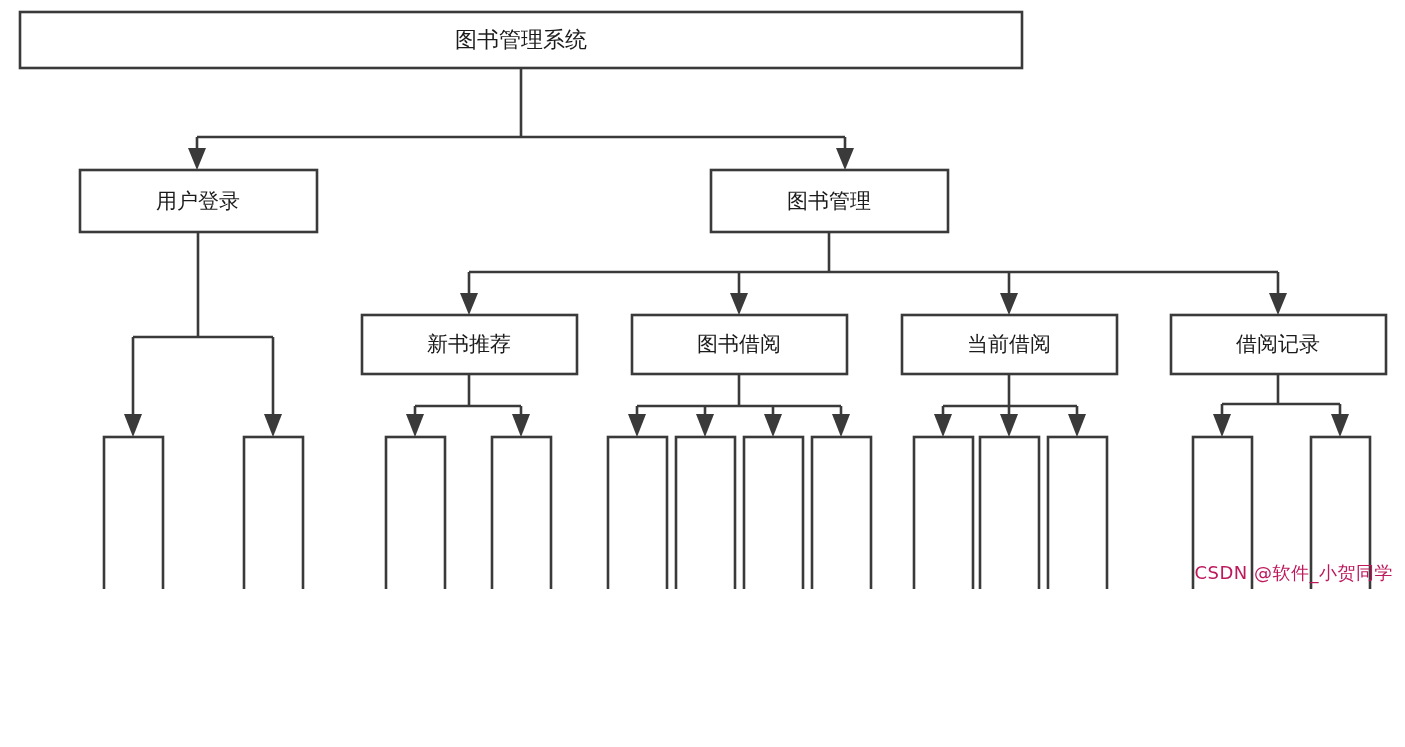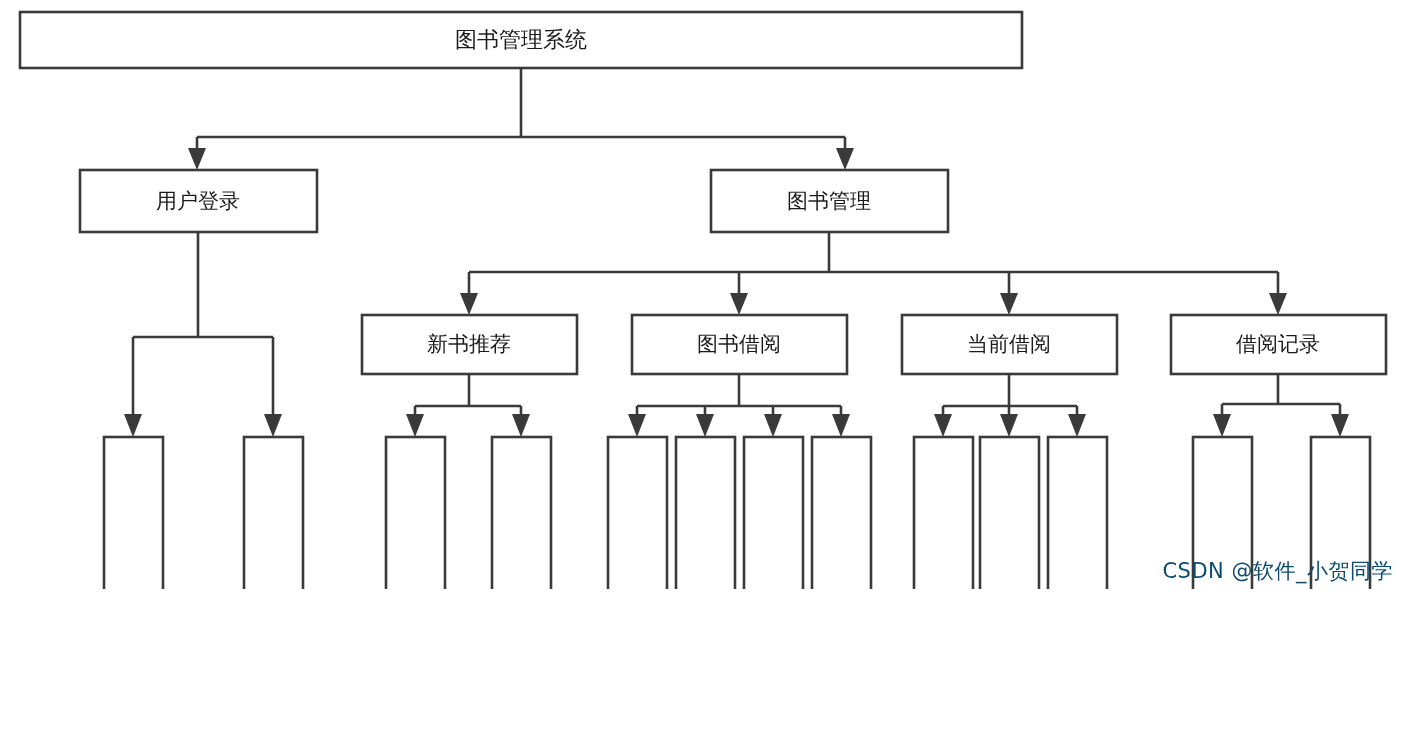--- a/index.html
+++ b/index.html
@@ -64,22 +64,22 @@
     color: #1b1b1b;
     letter-spacing: 1.5px;
     white-space: nowrap;
     pointer-events: none;
   }
   .watermark {
     position: absolute;
     right: 12px;
     bottom: 4px;
     font-family: "DejaVu Sans", "Liberation Sans", sans-serif;
-    font-size: 21px;
-    color: #0c4a6e;
+    font-size: 18px;
+    color: #be185d;
     white-space: nowrap;
     letter-spacing: 0.5px;
   }
 </style>
 </head>
 <body>
 
 <div id="diagram-root">
 
   <svg id="chart-svg" viewBox="0 0 1405 747">

